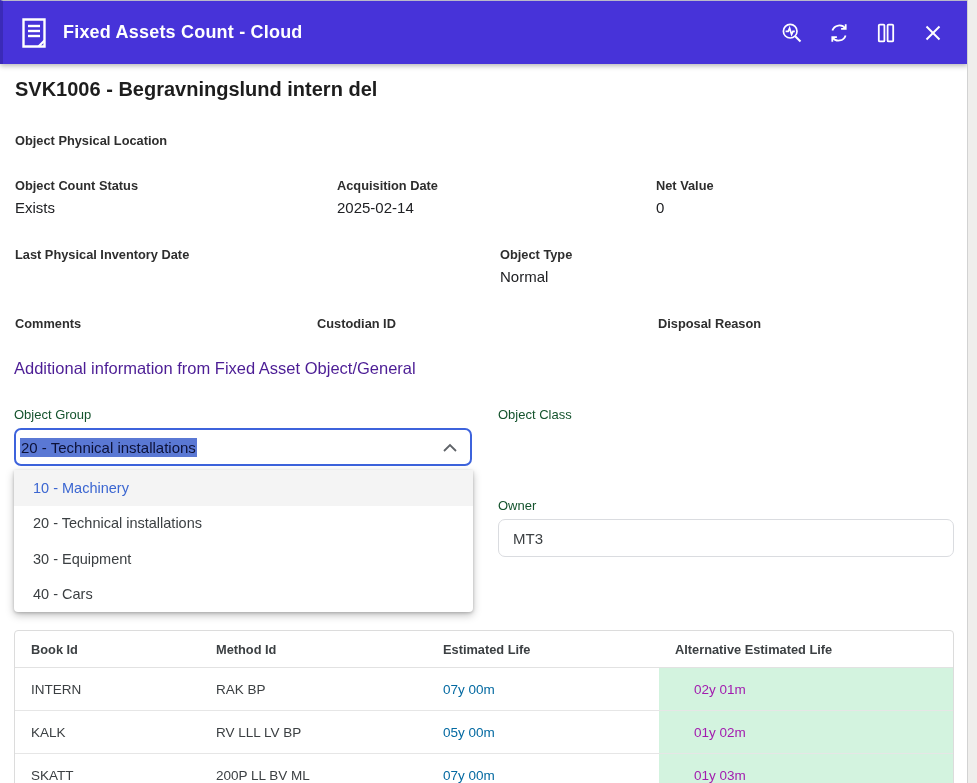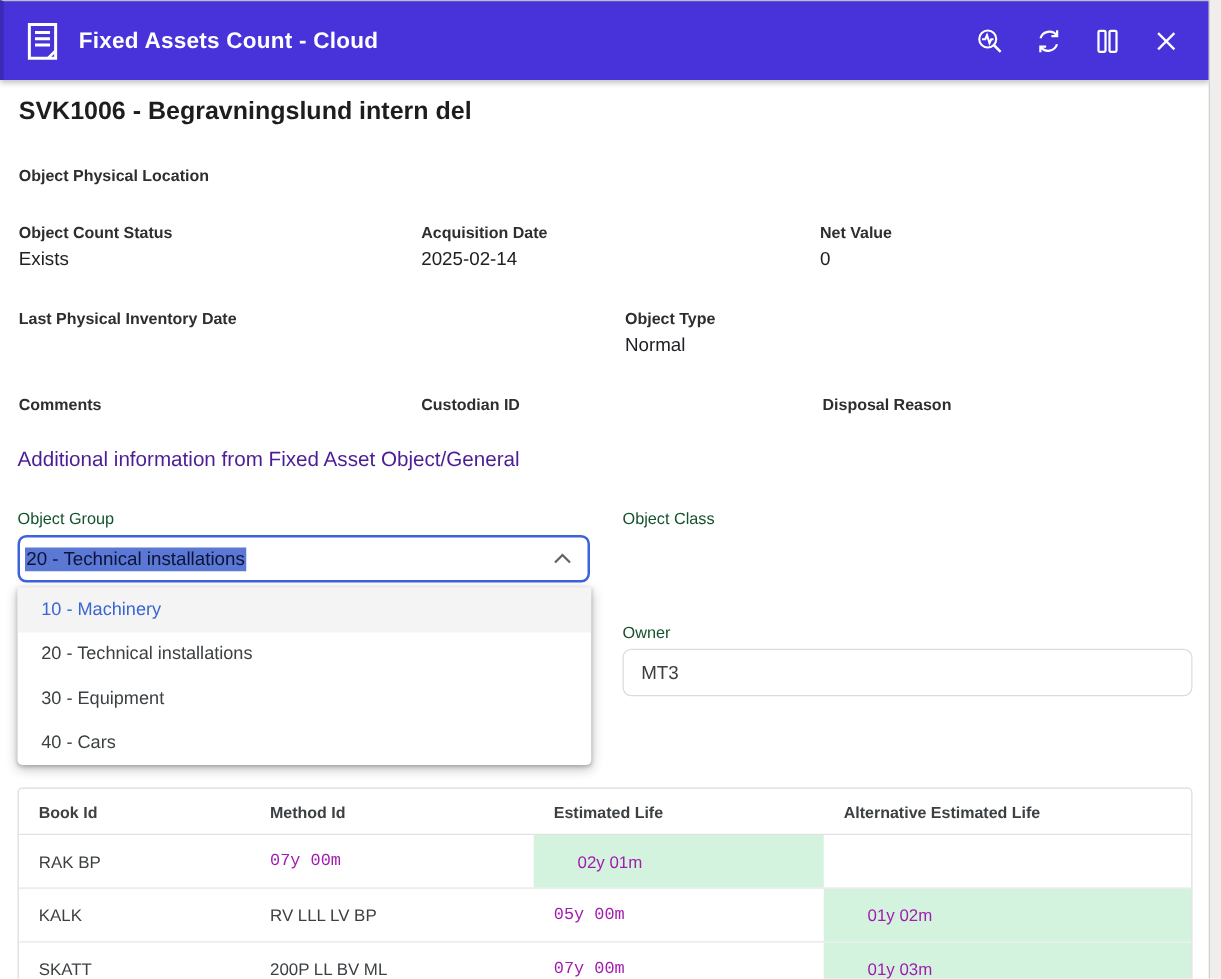--- a/index.html
+++ b/index.html
@@ -81,21 +81,21 @@
   .grid-table {
     position: absolute; left: 14px; top: 630px; width: 940px;
     box-sizing: border-box; background: #fff;
     border: 1px solid #dcdcdc; border-radius: 4px 4px 0 0;
   }
   .t-row { display: grid; grid-template-columns: 185px 227px 232px 1fr; }
   .t-head { height: 36px; border-bottom: 1px solid #e2e2e2; }
   .t-head .t-cell { font-size: 12.8px; font-weight: bold; color: #3c4043; }
   .t-body-row { height: 42px; border-bottom: 1px solid #e6e6e6; }
   .t-cell { display: flex; align-items: center; padding: 0 8px 0 16px; font-size: 13.5px; color: #3c4043; overflow: hidden; white-space: nowrap; }
-  .t-cell.muted { color: #a21caf; font-family: Liberation Mono, monospace; }
+  .t-cell.muted { color: #0369a1; }
   .t-cell.green { background: #d3f3df; color: #a21caf; padding-left: 35px; }
 </style>
 </head>
 <body>
 
 <div class="window">
   <div class="gutter"></div>
 
   <div class="app-header">
     <span class="doc-ic">
@@ -154,21 +154,21 @@
 
     <div class="abs flabel" style="left:656px; top:114px;">Net Value</div>
     <div class="abs fvalue" style="left:656px; top:135px;">0</div>
 
     <div class="abs flabel" style="left:15px; top:183px;">Last Physical Inventory Date</div>
 
     <div class="abs flabel" style="left:500px; top:183px;">Object Type</div>
     <div class="abs fvalue" style="left:500px; top:204px;">Normal</div>
 
     <div class="abs flabel" style="left:15px; top:252px;">Comments</div>
-    <div class="abs flabel" style="left:337px; top:252px;">Custodian ID</div>
+    <div class="abs flabel" style="left:317px; top:252px;">Custodian ID</div>
     <div class="abs flabel" style="left:658px; top:252px;">Disposal Reason</div>
 
     <div class="abs section-heading" style="left:14px; top:295px;">Additional information from Fixed Asset Object/General</div>
 
     <div class="abs input-label" style="left:14px; top:343px;">Object Group</div>
     <div class="abs combo focused" style="left:14px; top:364px; width:458px;">
       <span class="sel-text">20 - Technical installations</span>
       <span class="chev">
         <svg width="16" height="10" viewBox="0 0 16 10" fill="none" stroke="#5f6368" stroke-width="1.8">
           <polyline points="2,8 8,2 14,8"></polyline>
@@ -194,20 +194,21 @@
 
   <div class="grid-table">
     <div class="t-row t-head">
       <div class="t-cell">Book Id</div>
       <div class="t-cell">Method Id</div>
       <div class="t-cell">Estimated Life</div>
       <div class="t-cell">Alternative Estimated Life</div>
     </div>
 
     <div class="t-row t-body-row">
+      <div class="t-cell">INTERN</div>
       <div class="t-cell">RAK BP</div>
       <div class="t-cell muted">07y 00m</div>
       <div class="t-cell green">02y 01m</div>
     </div>
 
     <div class="t-row t-body-row">
       <div class="t-cell">KALK</div>
       <div class="t-cell">RV LLL LV BP</div>
       <div class="t-cell muted">05y 00m</div>
       <div class="t-cell green">01y 02m</div>

